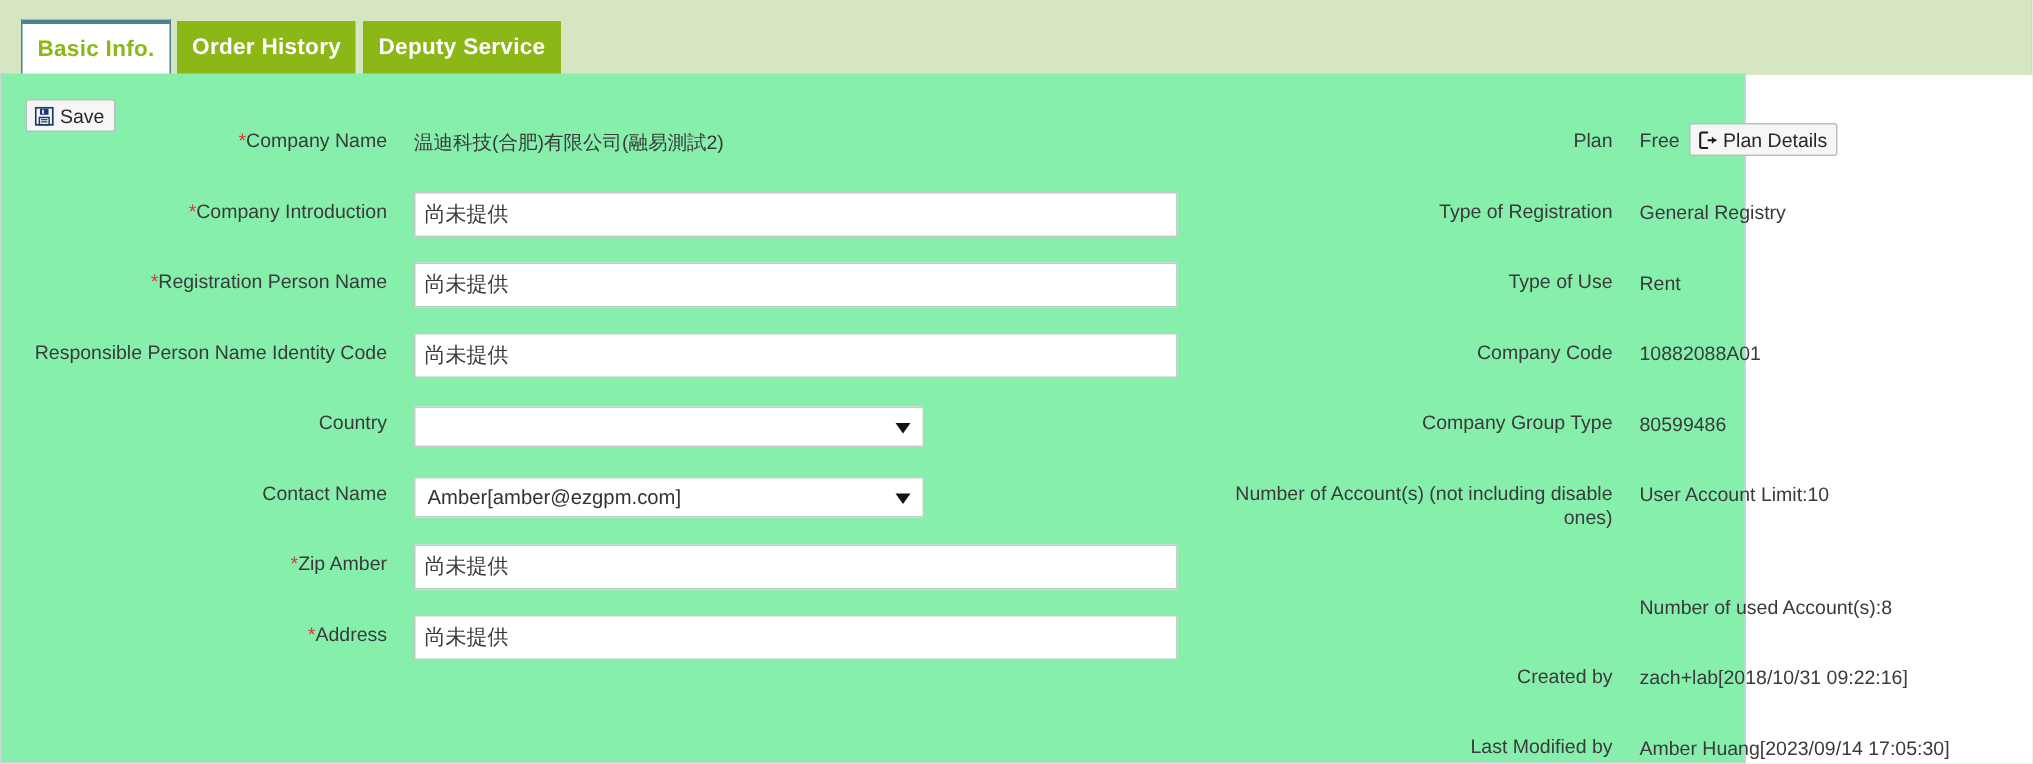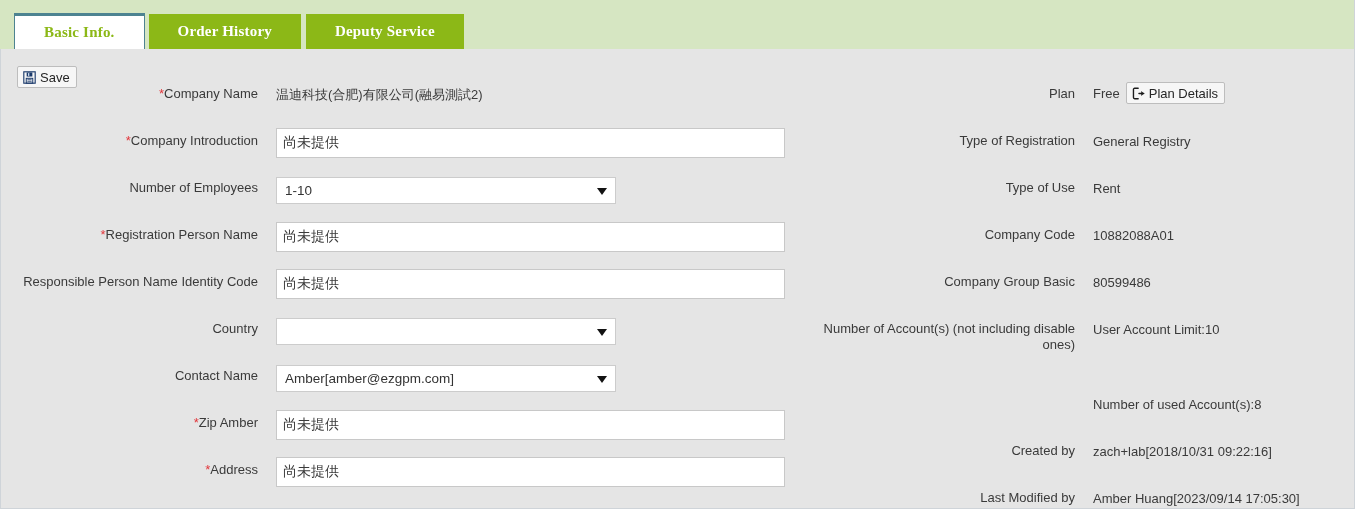--- a/index.html
+++ b/index.html
@@ -35,50 +35,49 @@
   .tabstrip-inner {
     position: absolute;
     left: 14px; top: 14px;
     height: 36px;
     display: flex;
     align-items: flex-end;
   }
   .tab {
     height: 36px;
     line-height: 35px;
-    padding: 0 29px;
+    padding: 0 10px;
     font-size: 15px;
     font-weight: bold;
     letter-spacing: .2px;
     color: #ffffff;
     background: #8cb817;
     margin-right: 5px;
     cursor: pointer;
     white-space: nowrap;
     user-select: none;
-    font-family: Liberation Serif, serif;
   }
   .tab.active {
     background: #ffffff;
     color: #8cb817;
     border-top: 3px solid #4d8391;
     border-left: 1px solid #4d8391;
     border-right: 1px solid #4d8391;
     height: 37px;
     line-height: 33px;
     margin-right: 4px;
   }
 
   
   .panel {
     position: absolute;
     left: 0; top: 49px;
-    width: 1355px;
+    width: 1164px;
     height: 460px;
-    background: #e5e5e5;
+    background: #86efac;
     border: 1px solid #cfd4d9;
     border-top: none;
   }
 
   
   .toolbar {
     position: absolute;
     left: 16px; top: 17px;
   }
   .btn {
@@ -237,29 +236,20 @@
             <div class="val">温迪科技(合肥)有限公司(融易測試2)</div>
           </div>
 
           <div class="row">
             <div class="lbl"><span class="req">*</span><span>Company Introduction</span></div>
             <div class="val" style="padding-top:2px;">
               <input class="txt" type="text" value="尚未提供" style="">
             </div>
           </div>
 
-          <div class="row">
-            <div class="lbl">Number of Employees</div>
-            <div class="val" style="padding-top:4px;">
-              <div class="sel">
-                <span class="seltext">1-10</span>
-                <span class="arrow"></span>
-              </div>
-            </div>
-          </div>
 
           <div class="row">
             <div class="lbl"><span class="req">*</span><span>Registration Person Name</span></div>
             <div class="val" style="padding-top:2px;">
               <input class="txt" type="text" value="尚未提供" style="">
             </div>
           </div>
 
           <div class="row">
             <div class="lbl">Responsible Person Name Identity Code</div>
@@ -332,21 +322,21 @@
             <div class="lbl">Type of Use</div>
             <div class="val">Rent</div>
           </div>
 
           <div class="row">
             <div class="lbl">Company Code</div>
             <div class="val">10882088A01</div>
           </div>
 
           <div class="row">
-            <div class="lbl">Company Group Basic</div>
+            <div class="lbl">Company Group Type</div>
             <div class="val">80599486</div>
           </div>
 
           <div class="row">
             <div class="lbl">Number of Account(s) (not including disable ones)</div>
             <div class="val">User Account Limit:10</div>
           </div>
 
           <div class="row spacer-row">
             <div class="lbl"></div>

